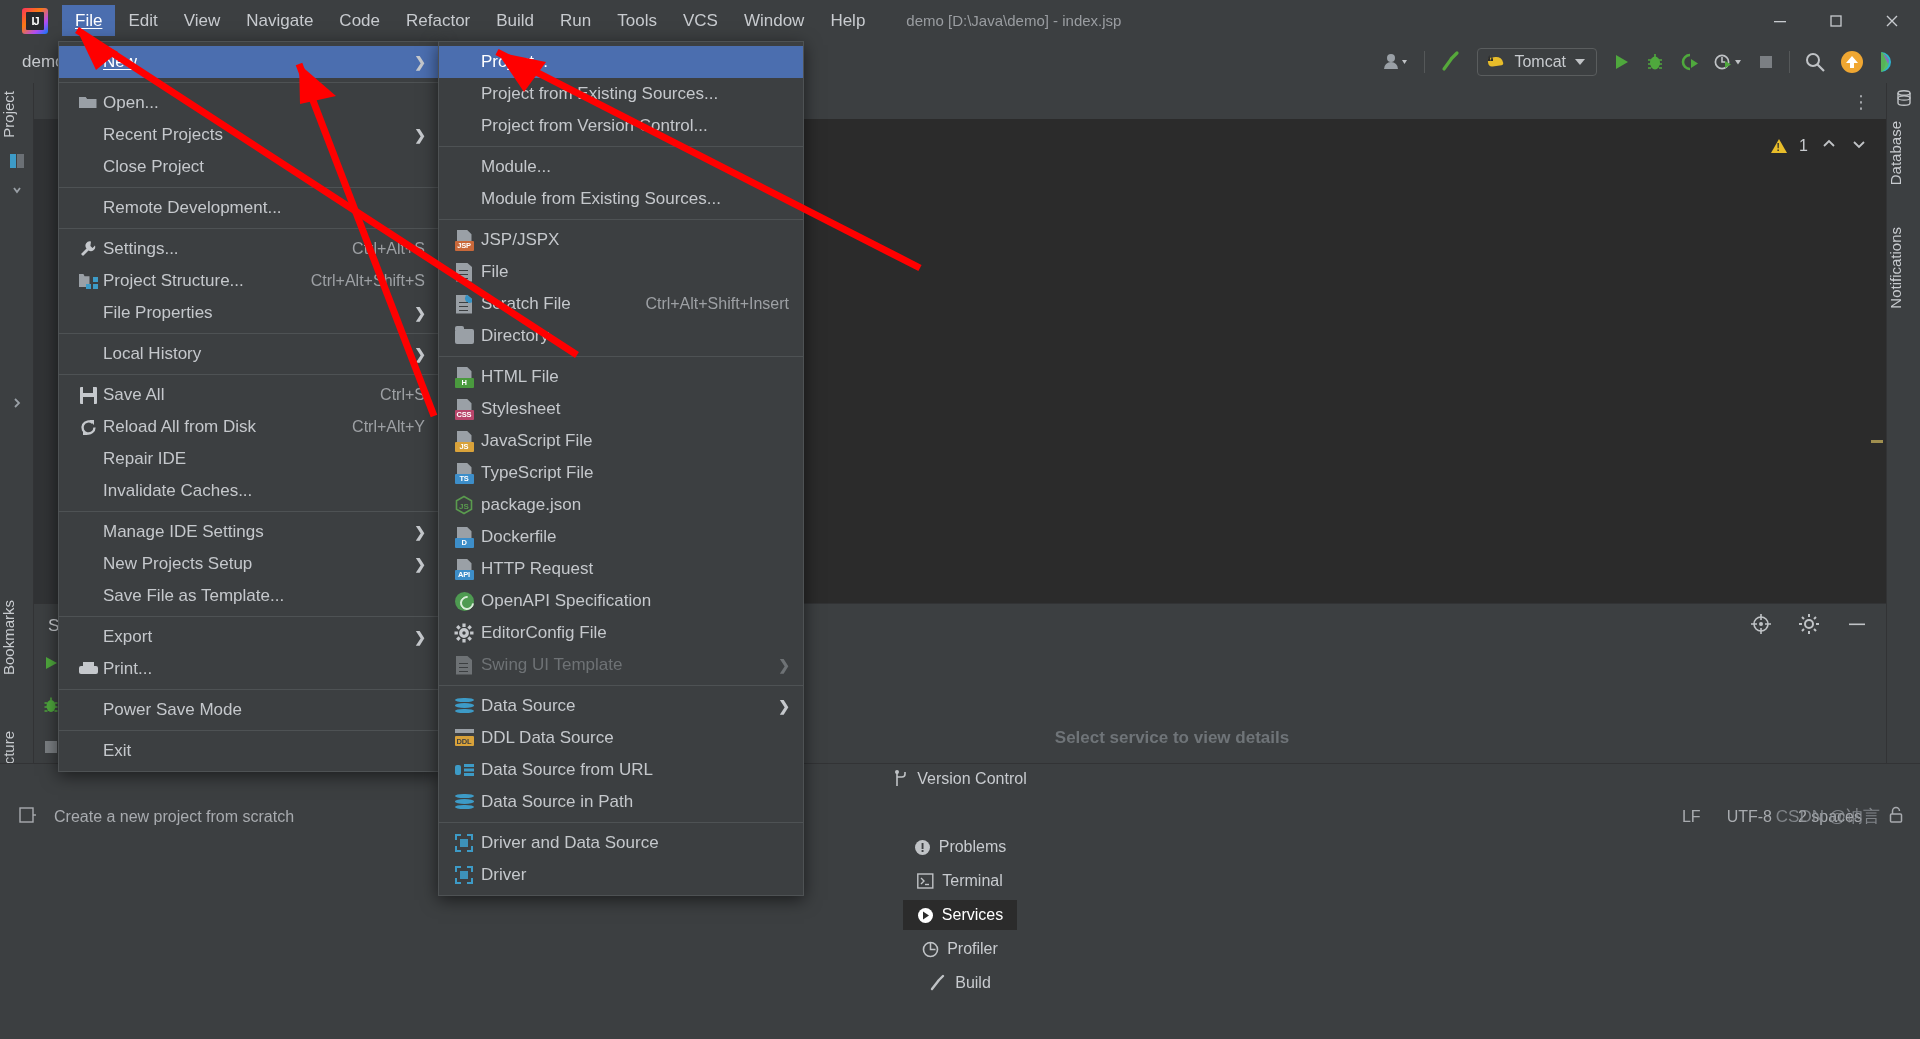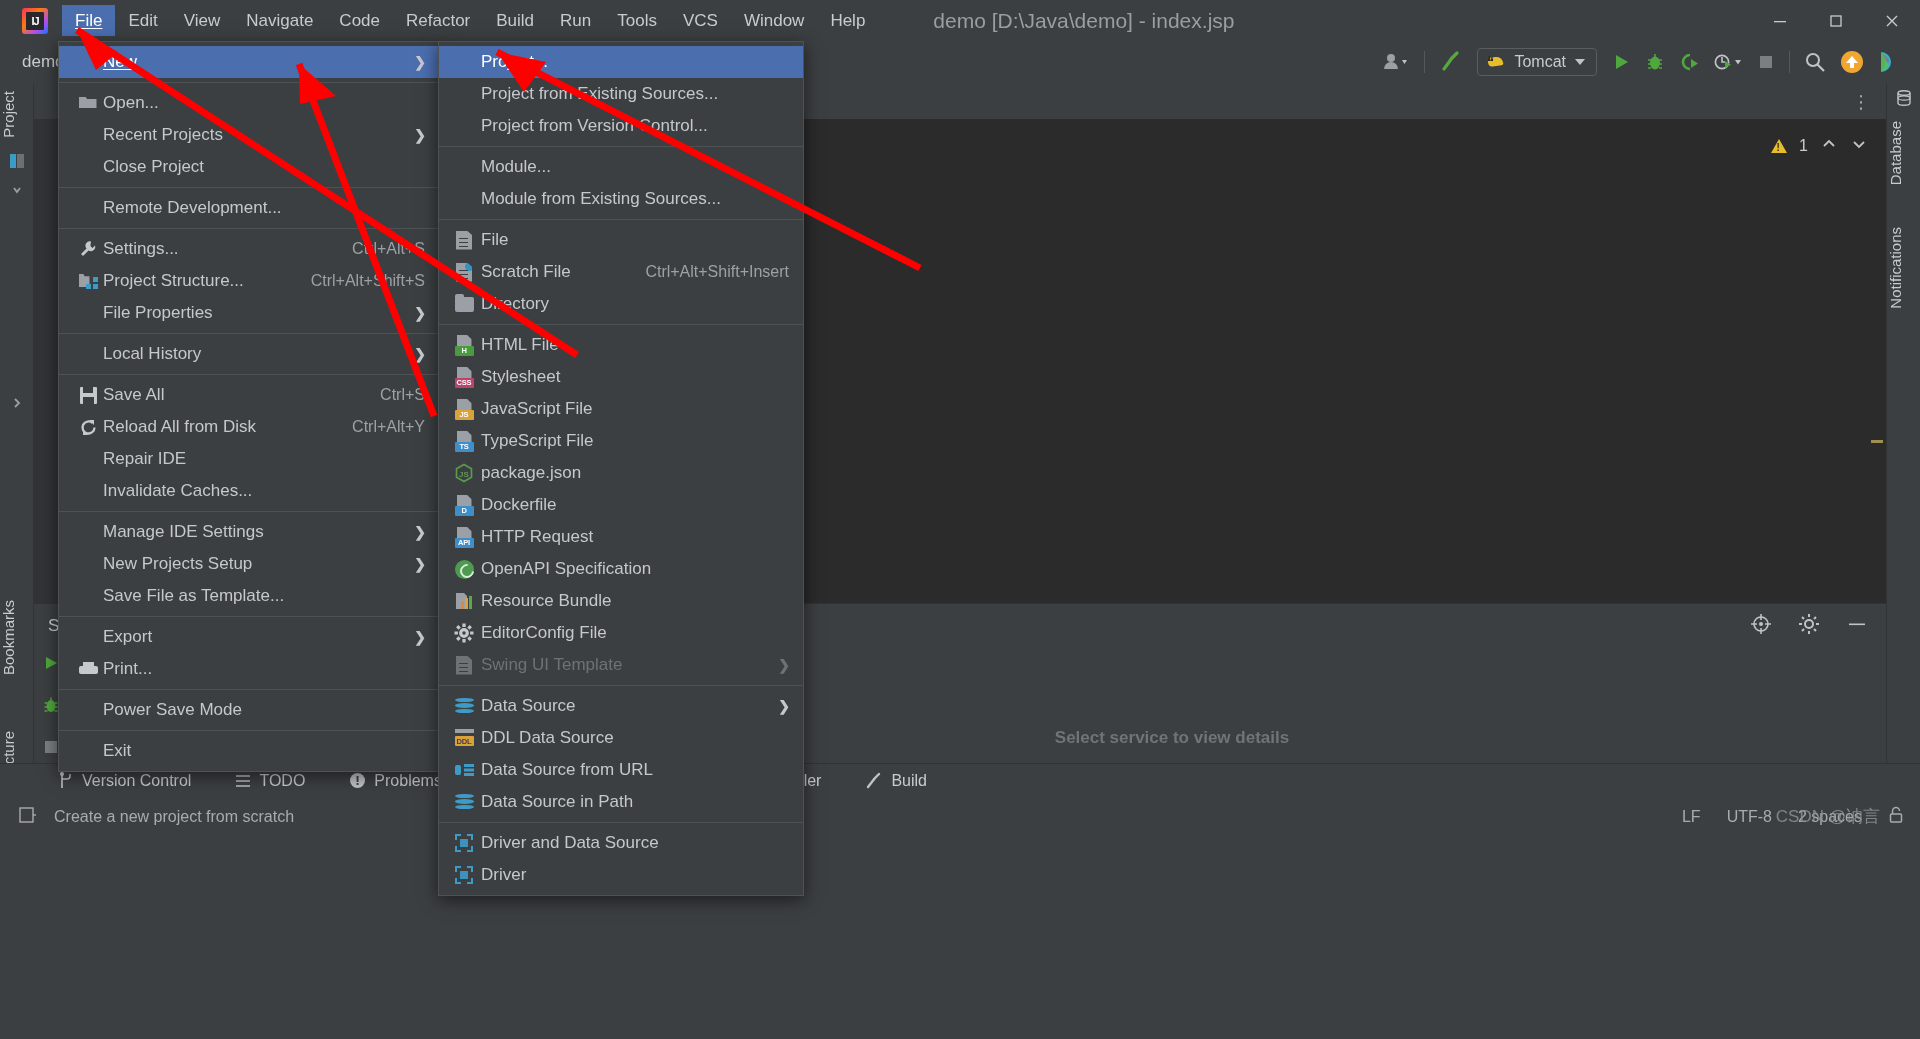--- a/index.html
+++ b/index.html
@@ -28,21 +28,21 @@
     display: flex; align-items: center; justify-content: center; border-radius: 1px;
     letter-spacing: -1px;
   }
   .menu-item {
     padding: 7px 13px; font-size: 17px; color: #c8cbcf; cursor: default;
     white-space: nowrap; line-height: 1;
   }
   .menu-item.active { background: #4b6eaf; color: #ffffff; }
   .menu-item u { text-decoration: underline; text-underline-offset: 2px; }
   .win-title {
-    margin-left: 55px; font-size: 21px; color: #9a9da1; white-space: nowrap;
+    margin-left: 28px; font-size: 15px; color: #9a9da1; white-space: nowrap;
   }
   .win-ctrls {
     position: absolute; right: 0; top: 0; height: 41px; display: flex; align-items: center;
   }
   .win-btn {
     width: 56px; height: 41px; display: flex; align-items: center; justify-content: center;
     color: #c8cbcf; font-size: 16px;
   }
 
   
@@ -131,21 +131,21 @@
   .tree-row { height: 31px; display: flex; align-items: center; font-size: 17px; color: #c8cbcf; white-space: nowrap; text-decoration: underline; }
   .tree-row.selected { background: #0d293e; }
   .tree-arrow { width: 18px; text-align: center; color: #9aa0a6; font-size: 13px; flex: none; }
   .svc-detail { flex: 1; background: #3c3f41; display: flex; align-items: flex-start; justify-content: center; font-weight: bold; }
   .svc-detail span { margin-top: 80px; color: #6f7478; font-size: 17px; }
   .dim { color: #7b8082; }
 
   
   .bottombar {
     position: absolute; left: 0; right: 0; bottom: 39px; height: 34px; background: #3c3f41;
-    display: flex; align-items: center; padding-left: 44px; gap: 16px; border-top: 1px solid #323335;
+    display: flex; align-items: center; gap: 4px; border-top: 1px solid #323335; flex-direction: column;
   }
   .btab {
     display: flex; align-items: center; gap: 8px; padding: 6px 14px; font-size: 16px; color: #c8cbcf;
   }
   .btab.active { background: #2b2b2b; color: #ffffff; }
 
   
   .statusbar {
     position: absolute; left: 0; right: 0; bottom: 0; height: 39px; background: #3c3f41;
     display: flex; align-items: center; padding-left: 18px; font-size: 16px; color: #a8abaf;
@@ -774,20 +774,29 @@
     </div>
     <div class="mrow">
       <span class="m-ico"></span>
       <span class="m-label">Module from Existing Sources...</span>
     </div>
 
     <div class="msep"></div>
 
     <div class="mrow">
       <span class="m-ico">
+        <span class="ficon">
+            <span class="page"></span>
+            <span class="badge jsp">JSP</span>
+          </span>
+      </span>
+      <span class="m-label">JSP/JSPX</span>
+    </div>
+    <div class="mrow">
+      <span class="m-ico">
           <span class="plain-page"></span>
         </span>
       <span class="m-label">File</span>
     </div>
     <div class="mrow">
       <span class="m-ico">
         <span class="plain-page" style="position:relative">
             <i class="clockdot"></i>
           </span>
       </span>
@@ -864,31 +873,20 @@
             <span class="badge api">API</span>
           </span>
       </span>
       <span class="m-label">HTTP Request</span>
     </div>
     <div class="mrow">
       <span class="m-ico">
           <span class="openapi-ico"></span>
         </span>
       <span class="m-label">OpenAPI Specification</span>
-    </div>
-    <div class="mrow">
-      <span class="m-ico">
-        <svg width="20" height="18" viewBox="0 0 20 18">
-          <path d="M2 1 h8 l3 3 v13 h-11 z" fill="#9aa0a6"></path>
-          <rect x="7" y="9" width="3" height="8" fill="#e0873a"></rect>
-          <rect x="11" y="6" width="3" height="11" fill="#d9a23a"></rect>
-          <rect x="15" y="4" width="3" height="13" fill="#5aa84a"></rect>
-        </svg>
-      </span>
-      <span class="m-label">Resource Bundle</span>
     </div>
     <div class="mrow">
       <span class="m-ico">
         <svg width="20" height="20" viewBox="0 0 20 20">
             <circle cx="10" cy="10" r="3.3" fill="none" stroke="#c5c8cc" stroke-width="3.2"></circle>
             <path d="M10 0.5 v3.4 M10 16.1 v3.4 M0.5 10 h3.4 M16.1 10 h3.4 M3.2 3.2 l2.4 2.4 M14.4 14.4 l2.4 2.4 M16.8 3.2 l-2.4 2.4 M5.6 14.4 l-2.4 2.4" stroke="#c5c8cc" stroke-width="3.2"></path>
           </svg>
       </span>
       <span class="m-label">EditorConfig File</span>
     </div>

